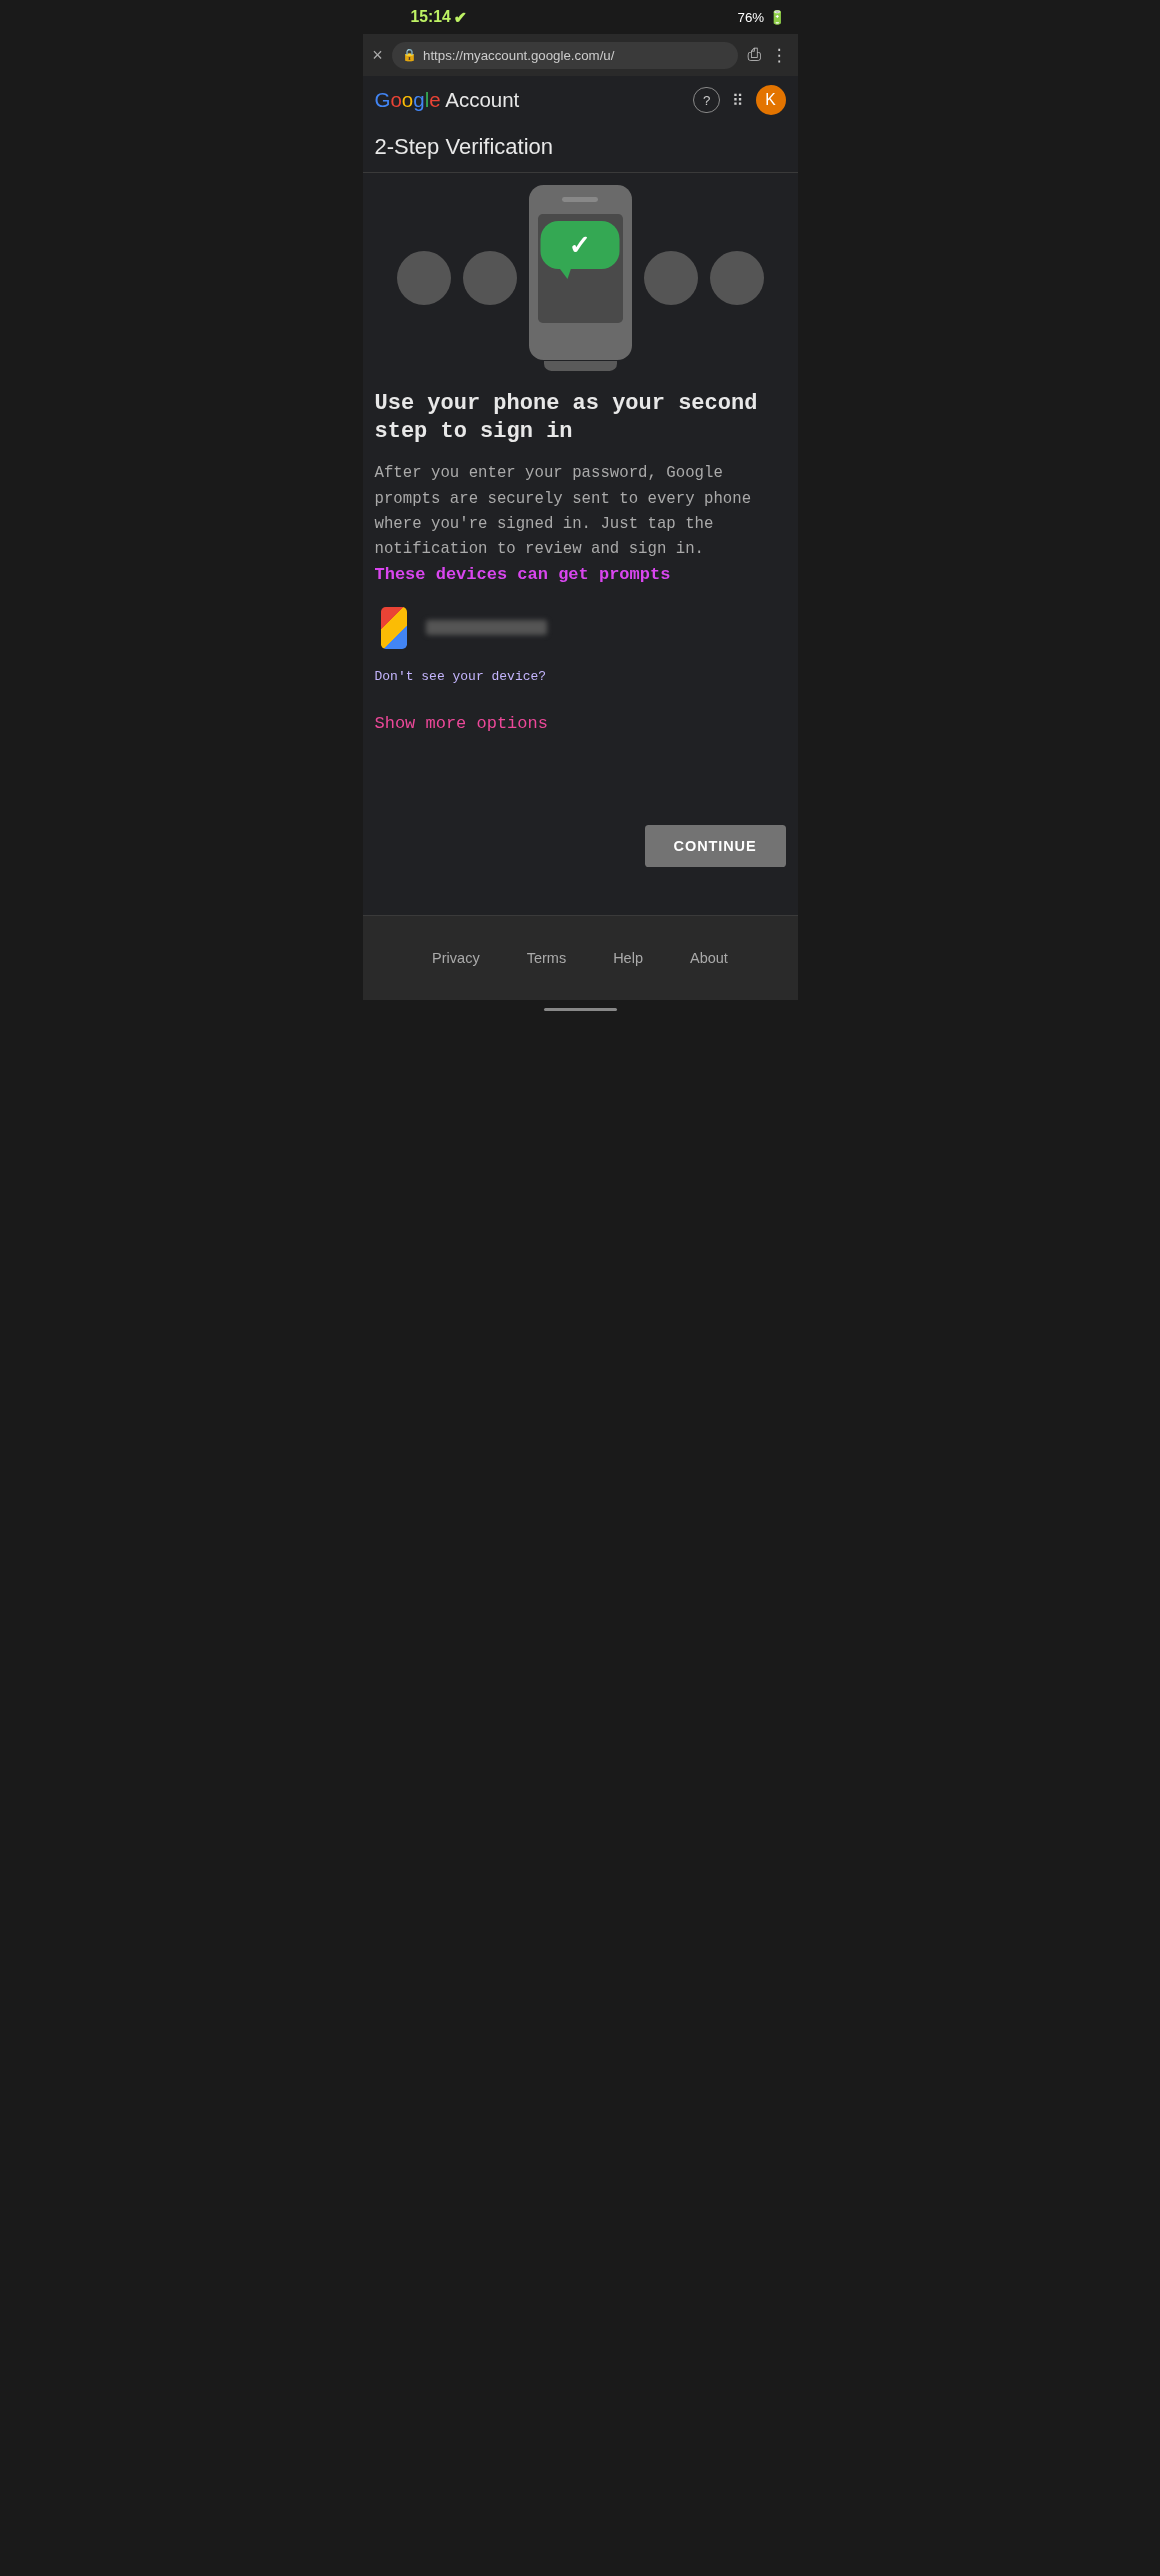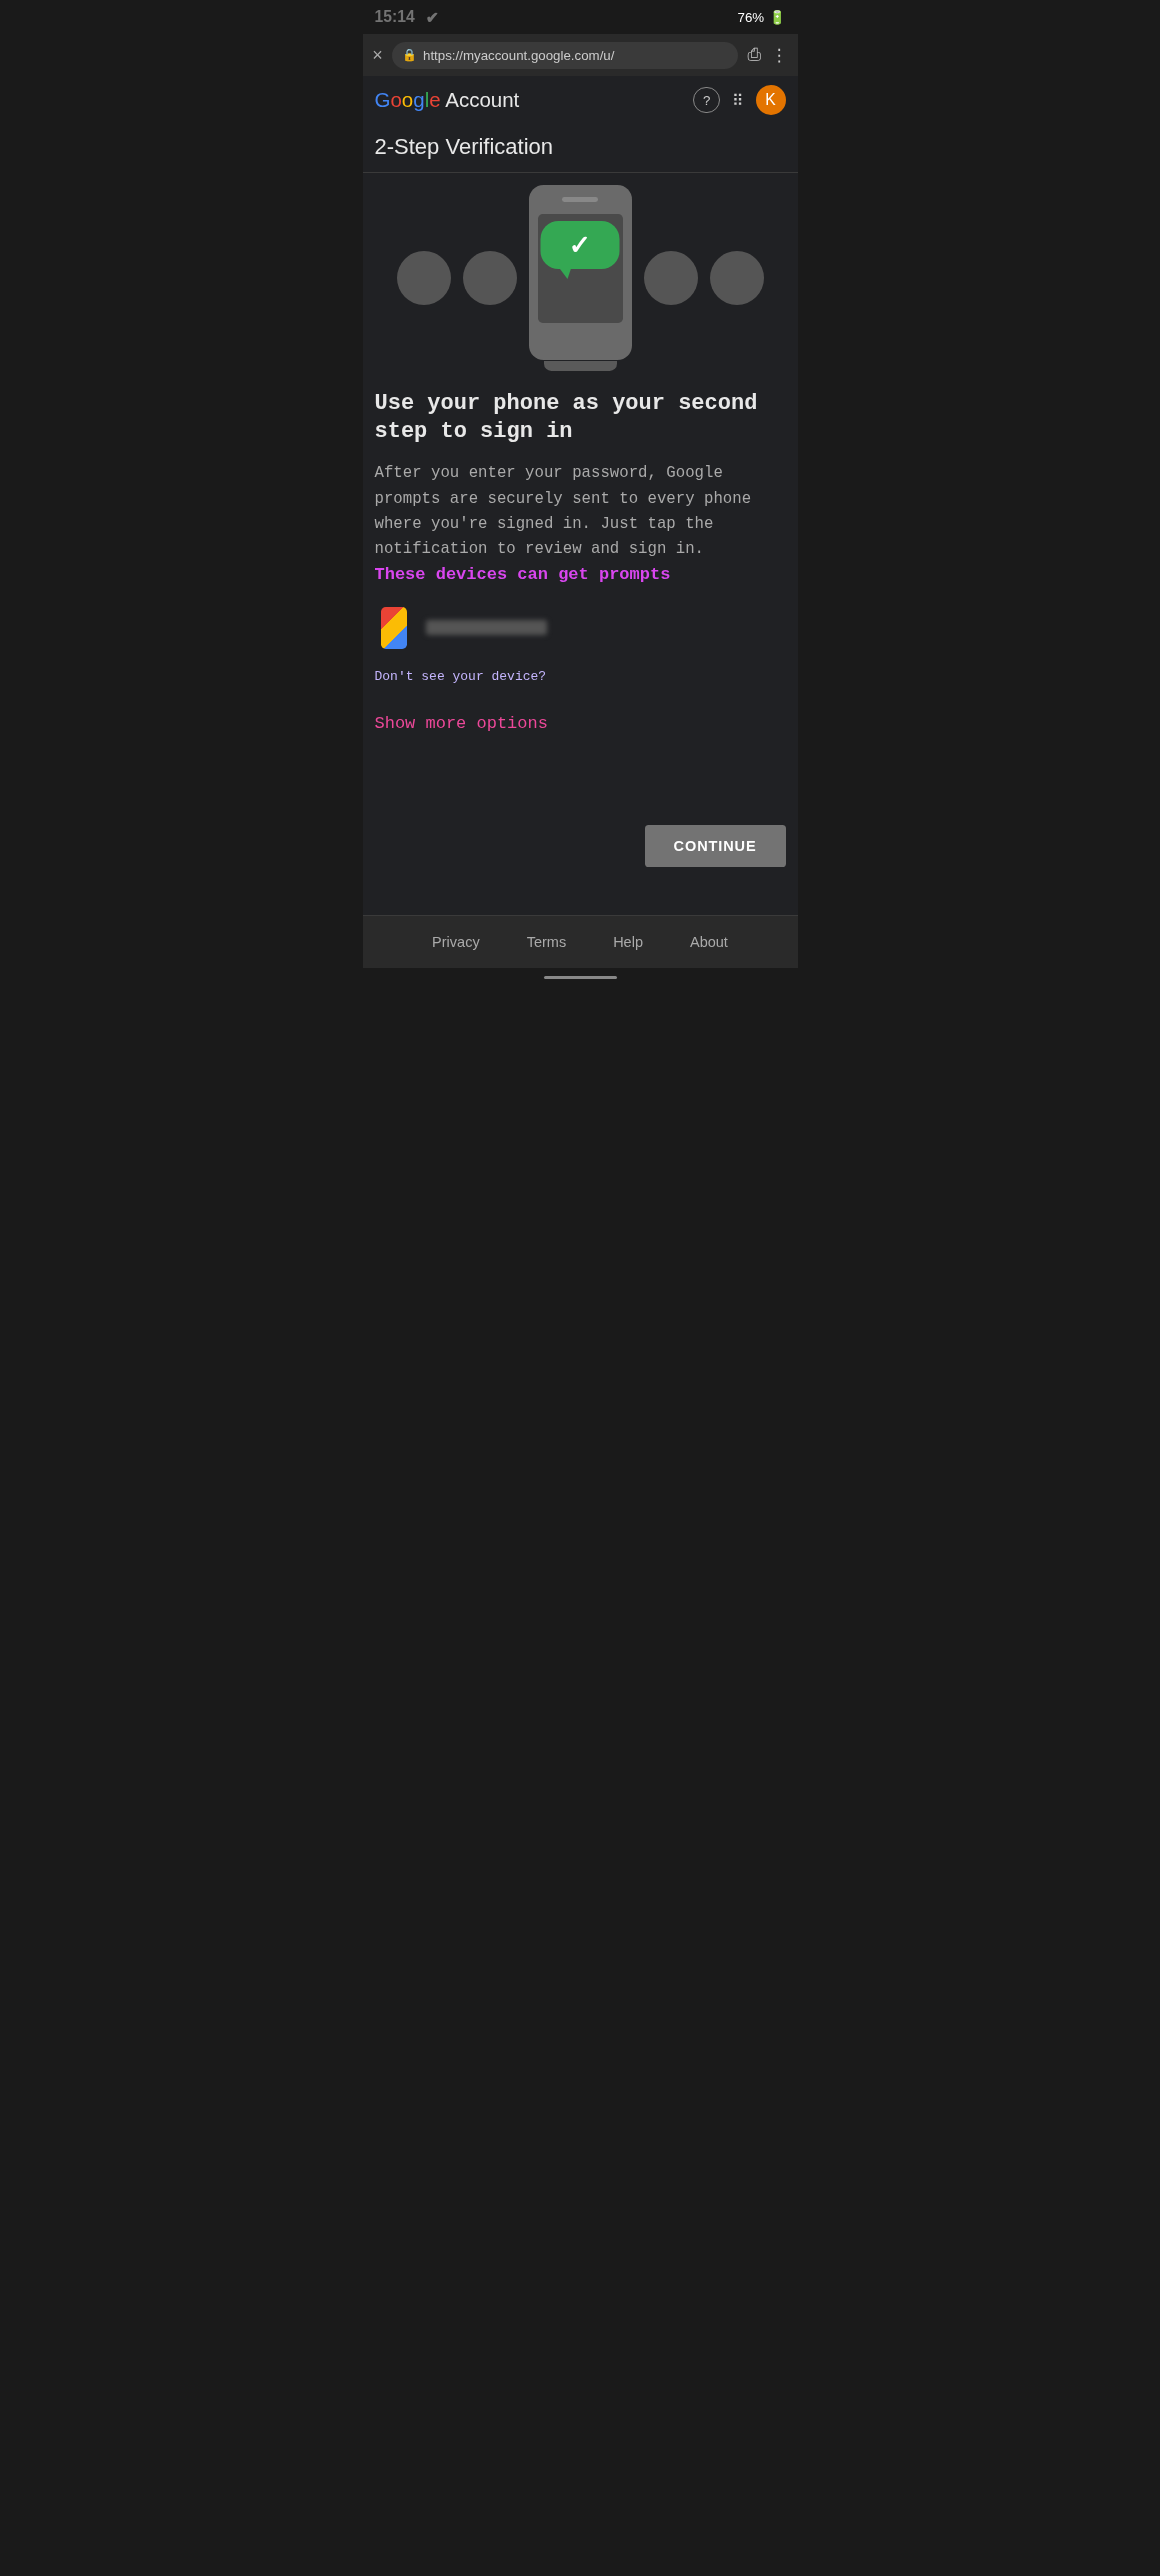--- a/index.html
+++ b/index.html
@@ -24,24 +24,25 @@
       display: flex;
       justify-content: space-between;
       align-items: center;
       padding: 4.8px 12px;
       height: 34px;
     }
 
     .status-left {
       display: flex;
       align-items: center;
-      gap: 11px;
+      gap: 3px;
       font-size: 15.7px;
       font-weight: bold;
-      color: #737373;
+      color: #bef264;
+      margin-left: 36px;
     }
 
     .status-right {
       display: flex;
       align-items: center;
       gap: 4.8px;
       font-size: 13.3px;
       color: #ffffff;
     }
 
@@ -368,21 +369,21 @@
       padding: 13.3px 29px;
       border: none;
       border-radius: 3.6px;
       cursor: pointer;
       text-transform: uppercase;
     }
 
     
     .footer {
       background: #2a2a2a;
-      padding: 18px 12px;
+      padding: 34px 12px;
       display: flex;
       justify-content: center;
       gap: 47px;
       border-top: 0.6px solid #3a3a3a;
     }
 
     .footer-link {
       color: #aaa;
       font-size: 14.5px;
       cursor: pointer;

